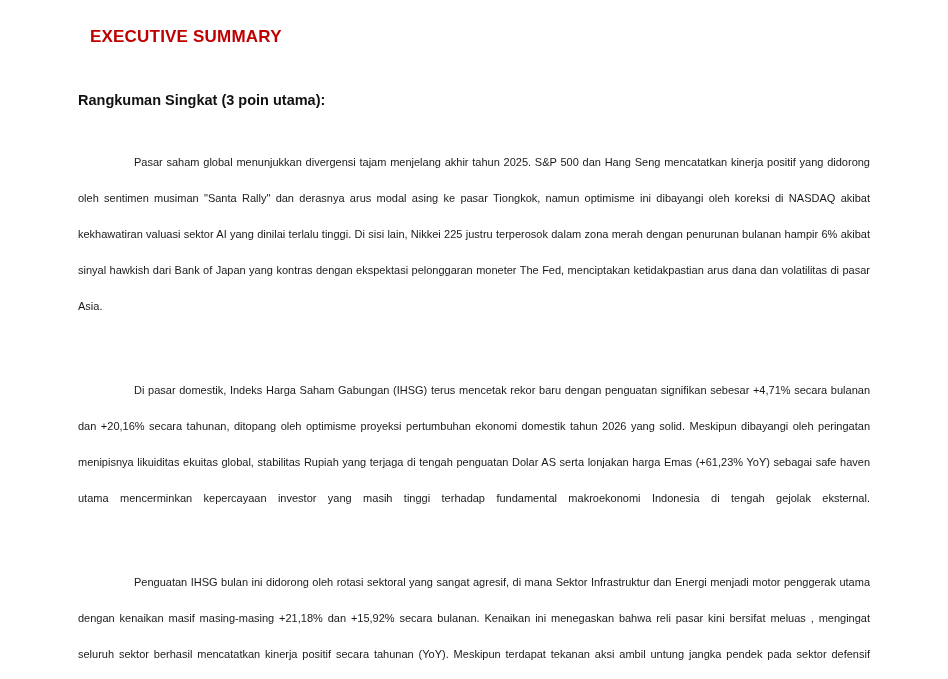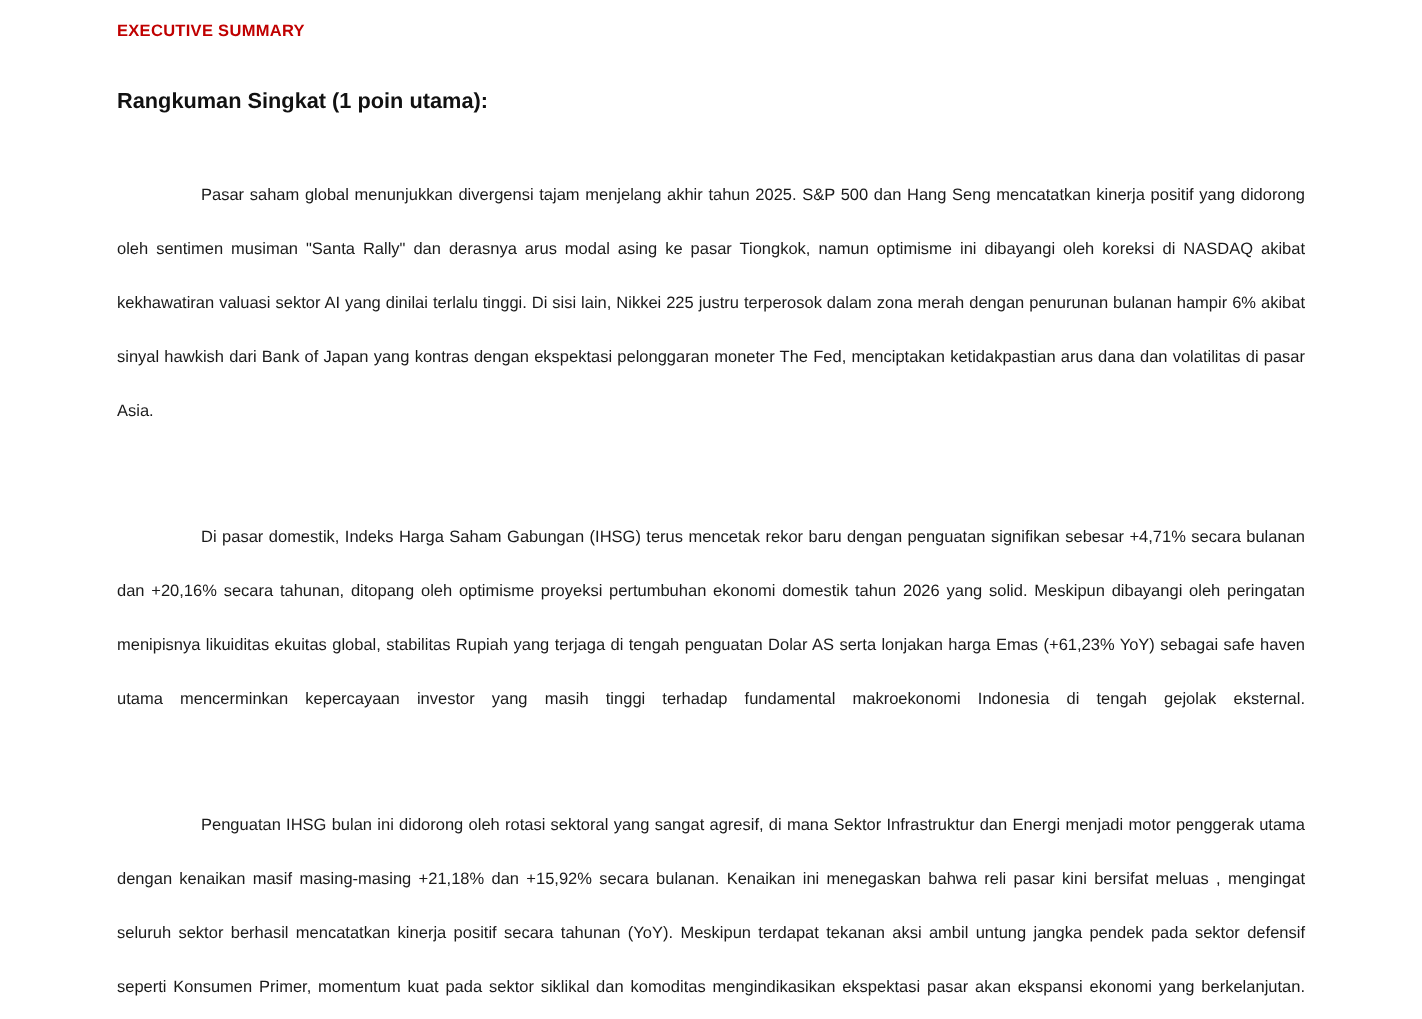--- a/index.html
+++ b/index.html
@@ -19,23 +19,23 @@
     position: relative;
     width: 948px;
     height: 679px;
     box-sizing: border-box;
     padding: 14px 78px 0 78px;
   }
 
   .doc-heading {
     color: #C00000;
     font-weight: bold;
-    font-size: 11px;
+    font-size: 17px;
     letter-spacing: 0.2px;
-    margin: 0;
+    margin: 12px;
     padding: 0;
     line-height: 1.3;
   }
 
   .doc-subheading {
     color: #111111;
     font-weight: bold;
     font-size: 14.5px;
     margin: 0;
     padding: 0;
@@ -68,21 +68,21 @@
 </style>
 </head>
 <body>
 
 <div class="page">
 
   <h1 class="doc-heading">EXECUTIVE SUMMARY</h1>
 
   <div class="spacer-after-heading"></div>
 
-  <h2 class="doc-subheading">Rangkuman Singkat (1 poin utama):</h2>
+  <h2 class="doc-subheading">Rangkuman Singkat (3 poin utama):</h2>
 
   <div class="spacer-after-subheading"></div>
 
   <p class="body-para">Pasar saham global menunjukkan divergensi tajam menjelang akhir tahun 2025. S&amp;P 500 dan Hang Seng mencatatkan kinerja positif yang didorong oleh sentimen musiman "Santa Rally" dan derasnya arus modal asing ke pasar Tiongkok, namun optimisme ini dibayangi oleh koreksi di NASDAQ akibat kekhawatiran valuasi sektor AI yang dinilai terlalu tinggi. Di sisi lain, Nikkei 225 justru terperosok dalam zona merah dengan penurunan bulanan hampir 6% akibat sinyal hawkish dari Bank of Japan yang kontras dengan ekspektasi pelonggaran moneter The Fed, menciptakan ketidakpastian arus dana dan volatilitas di pasar Asia.</p>
 
   <div class="para-gap"></div>
 
   <p class="body-para">Di pasar domestik, Indeks Harga Saham Gabungan (IHSG) terus mencetak rekor baru dengan penguatan signifikan sebesar +4,71% secara bulanan dan +20,16% secara tahunan, ditopang oleh optimisme proyeksi pertumbuhan ekonomi domestik tahun 2026 yang solid. Meskipun dibayangi oleh peringatan menipisnya likuiditas ekuitas global, stabilitas Rupiah yang terjaga di tengah penguatan Dolar AS serta lonjakan harga Emas (+61,23% YoY) sebagai safe haven utama mencerminkan kepercayaan investor yang masih tinggi terhadap fundamental makroekonomi Indonesia di tengah gejolak eksternal.</p>
 
   <div class="para-gap"></div>

